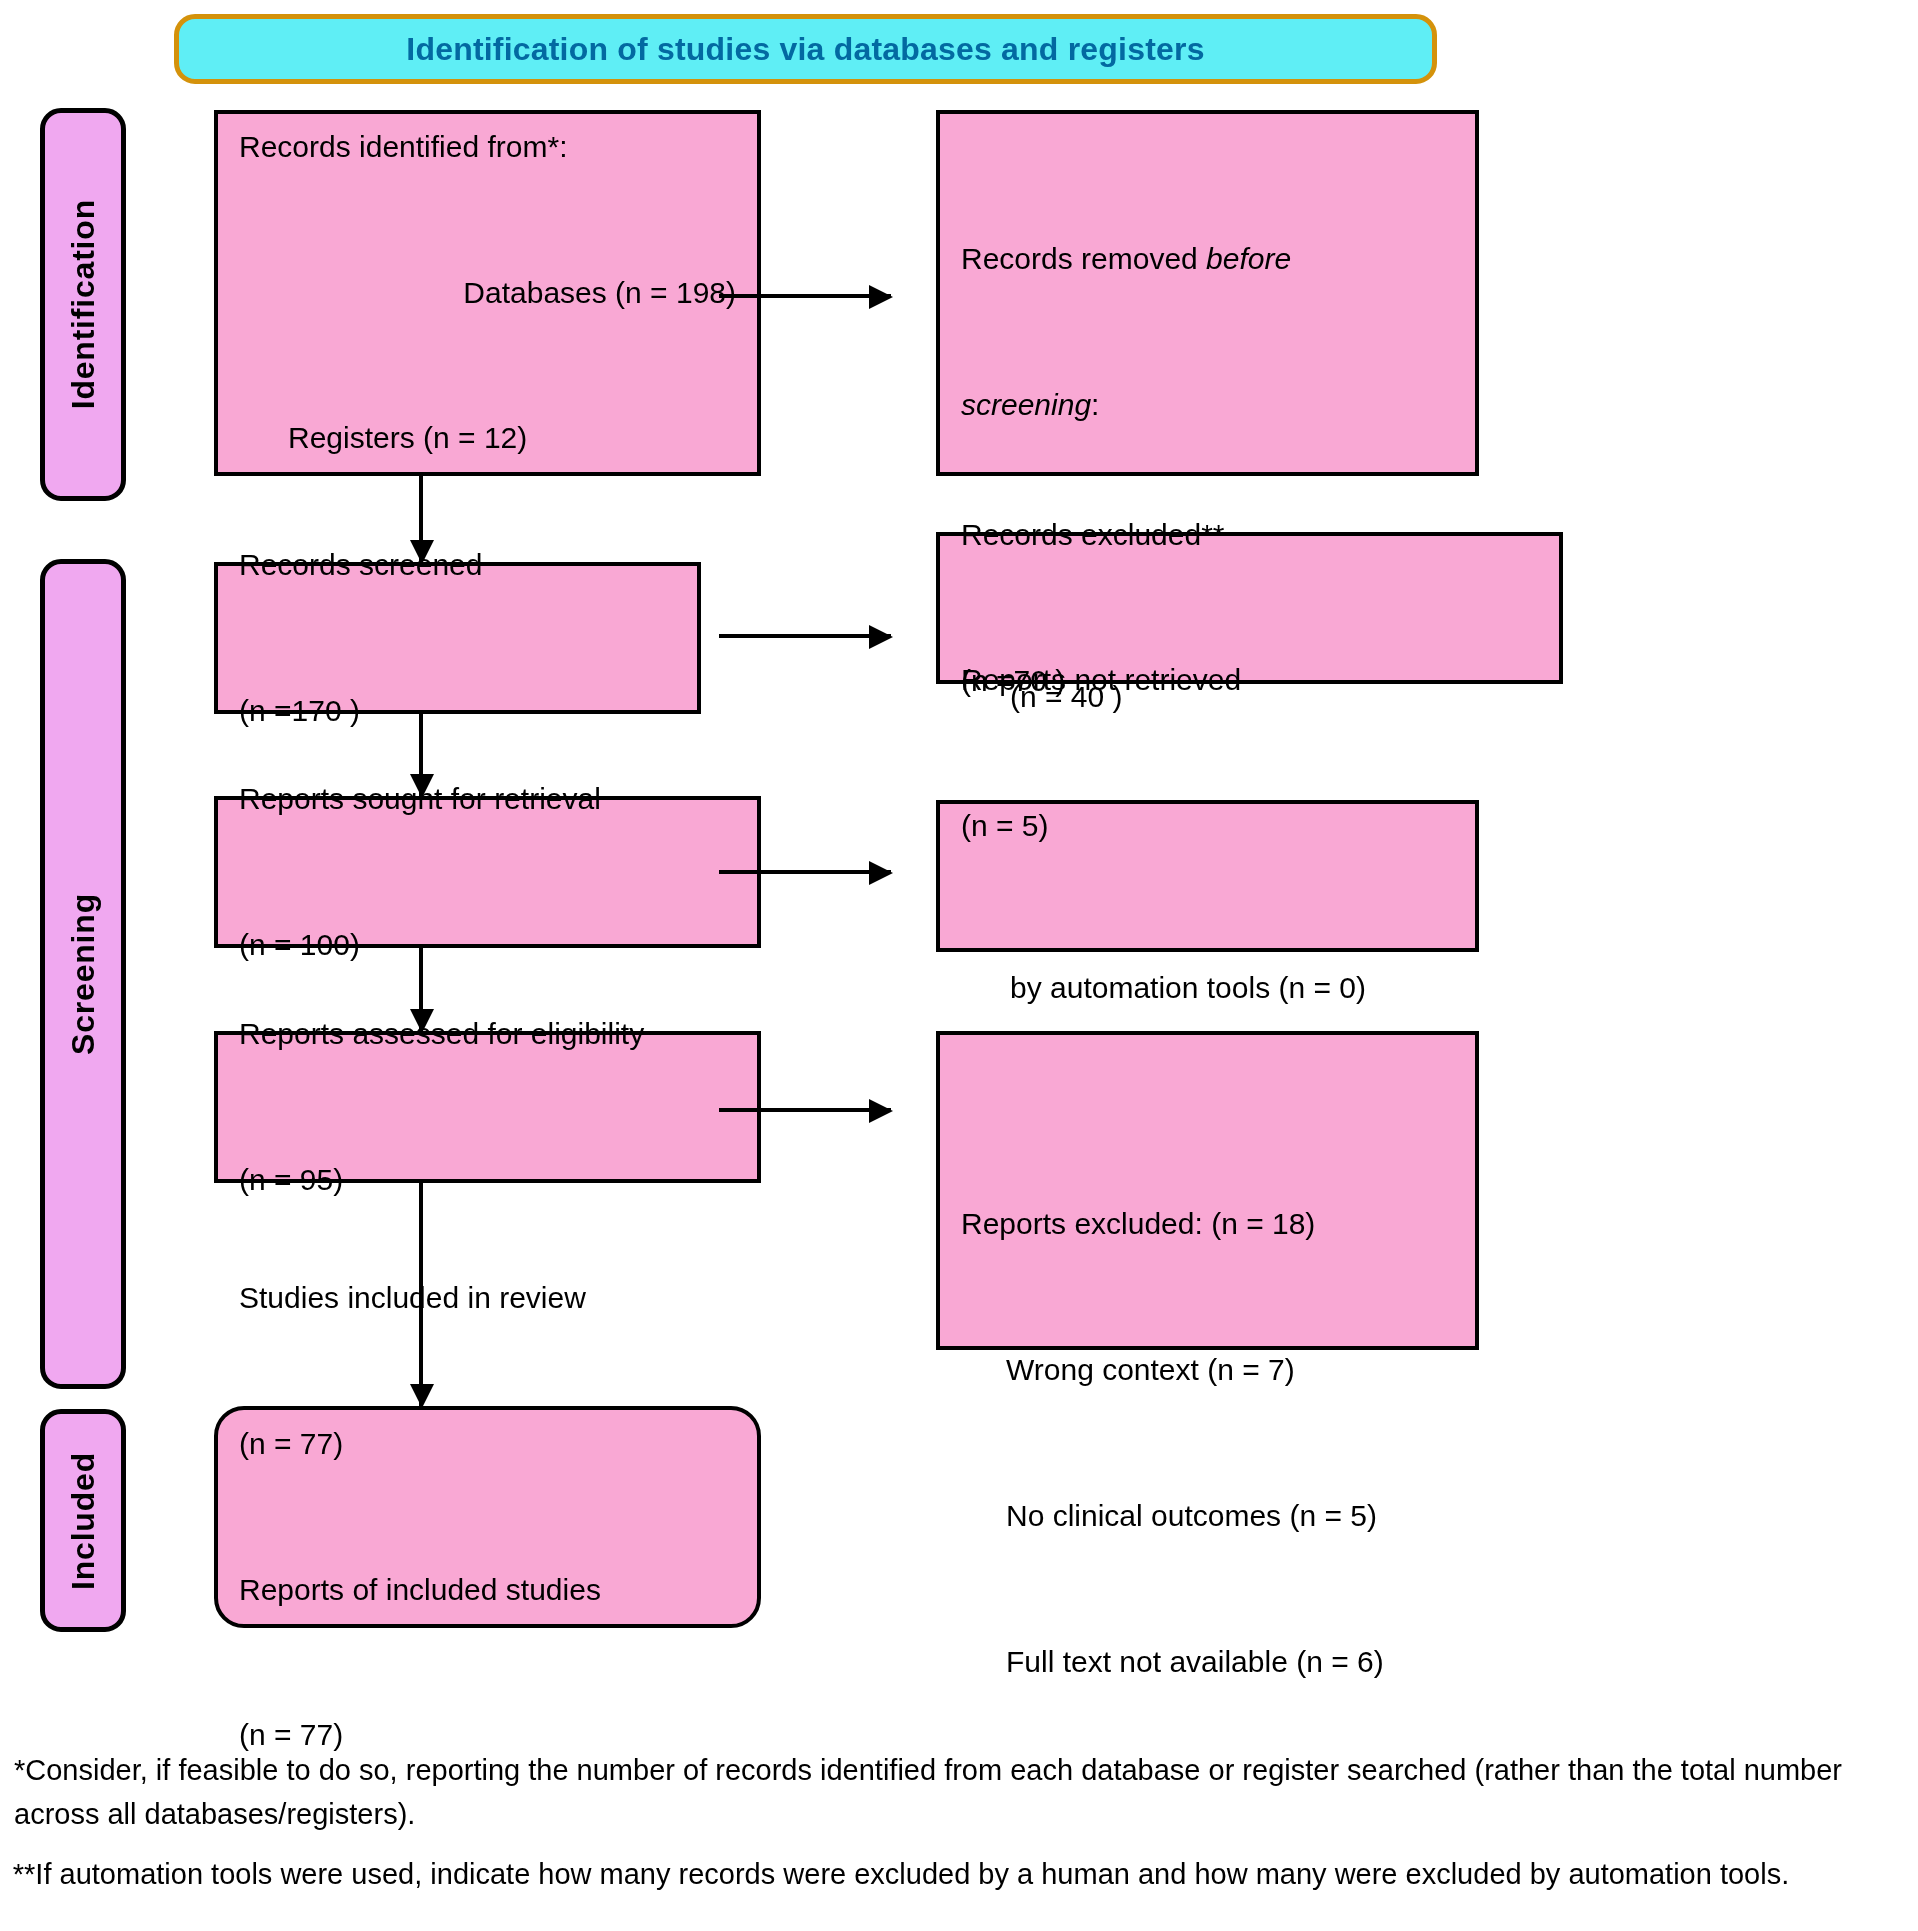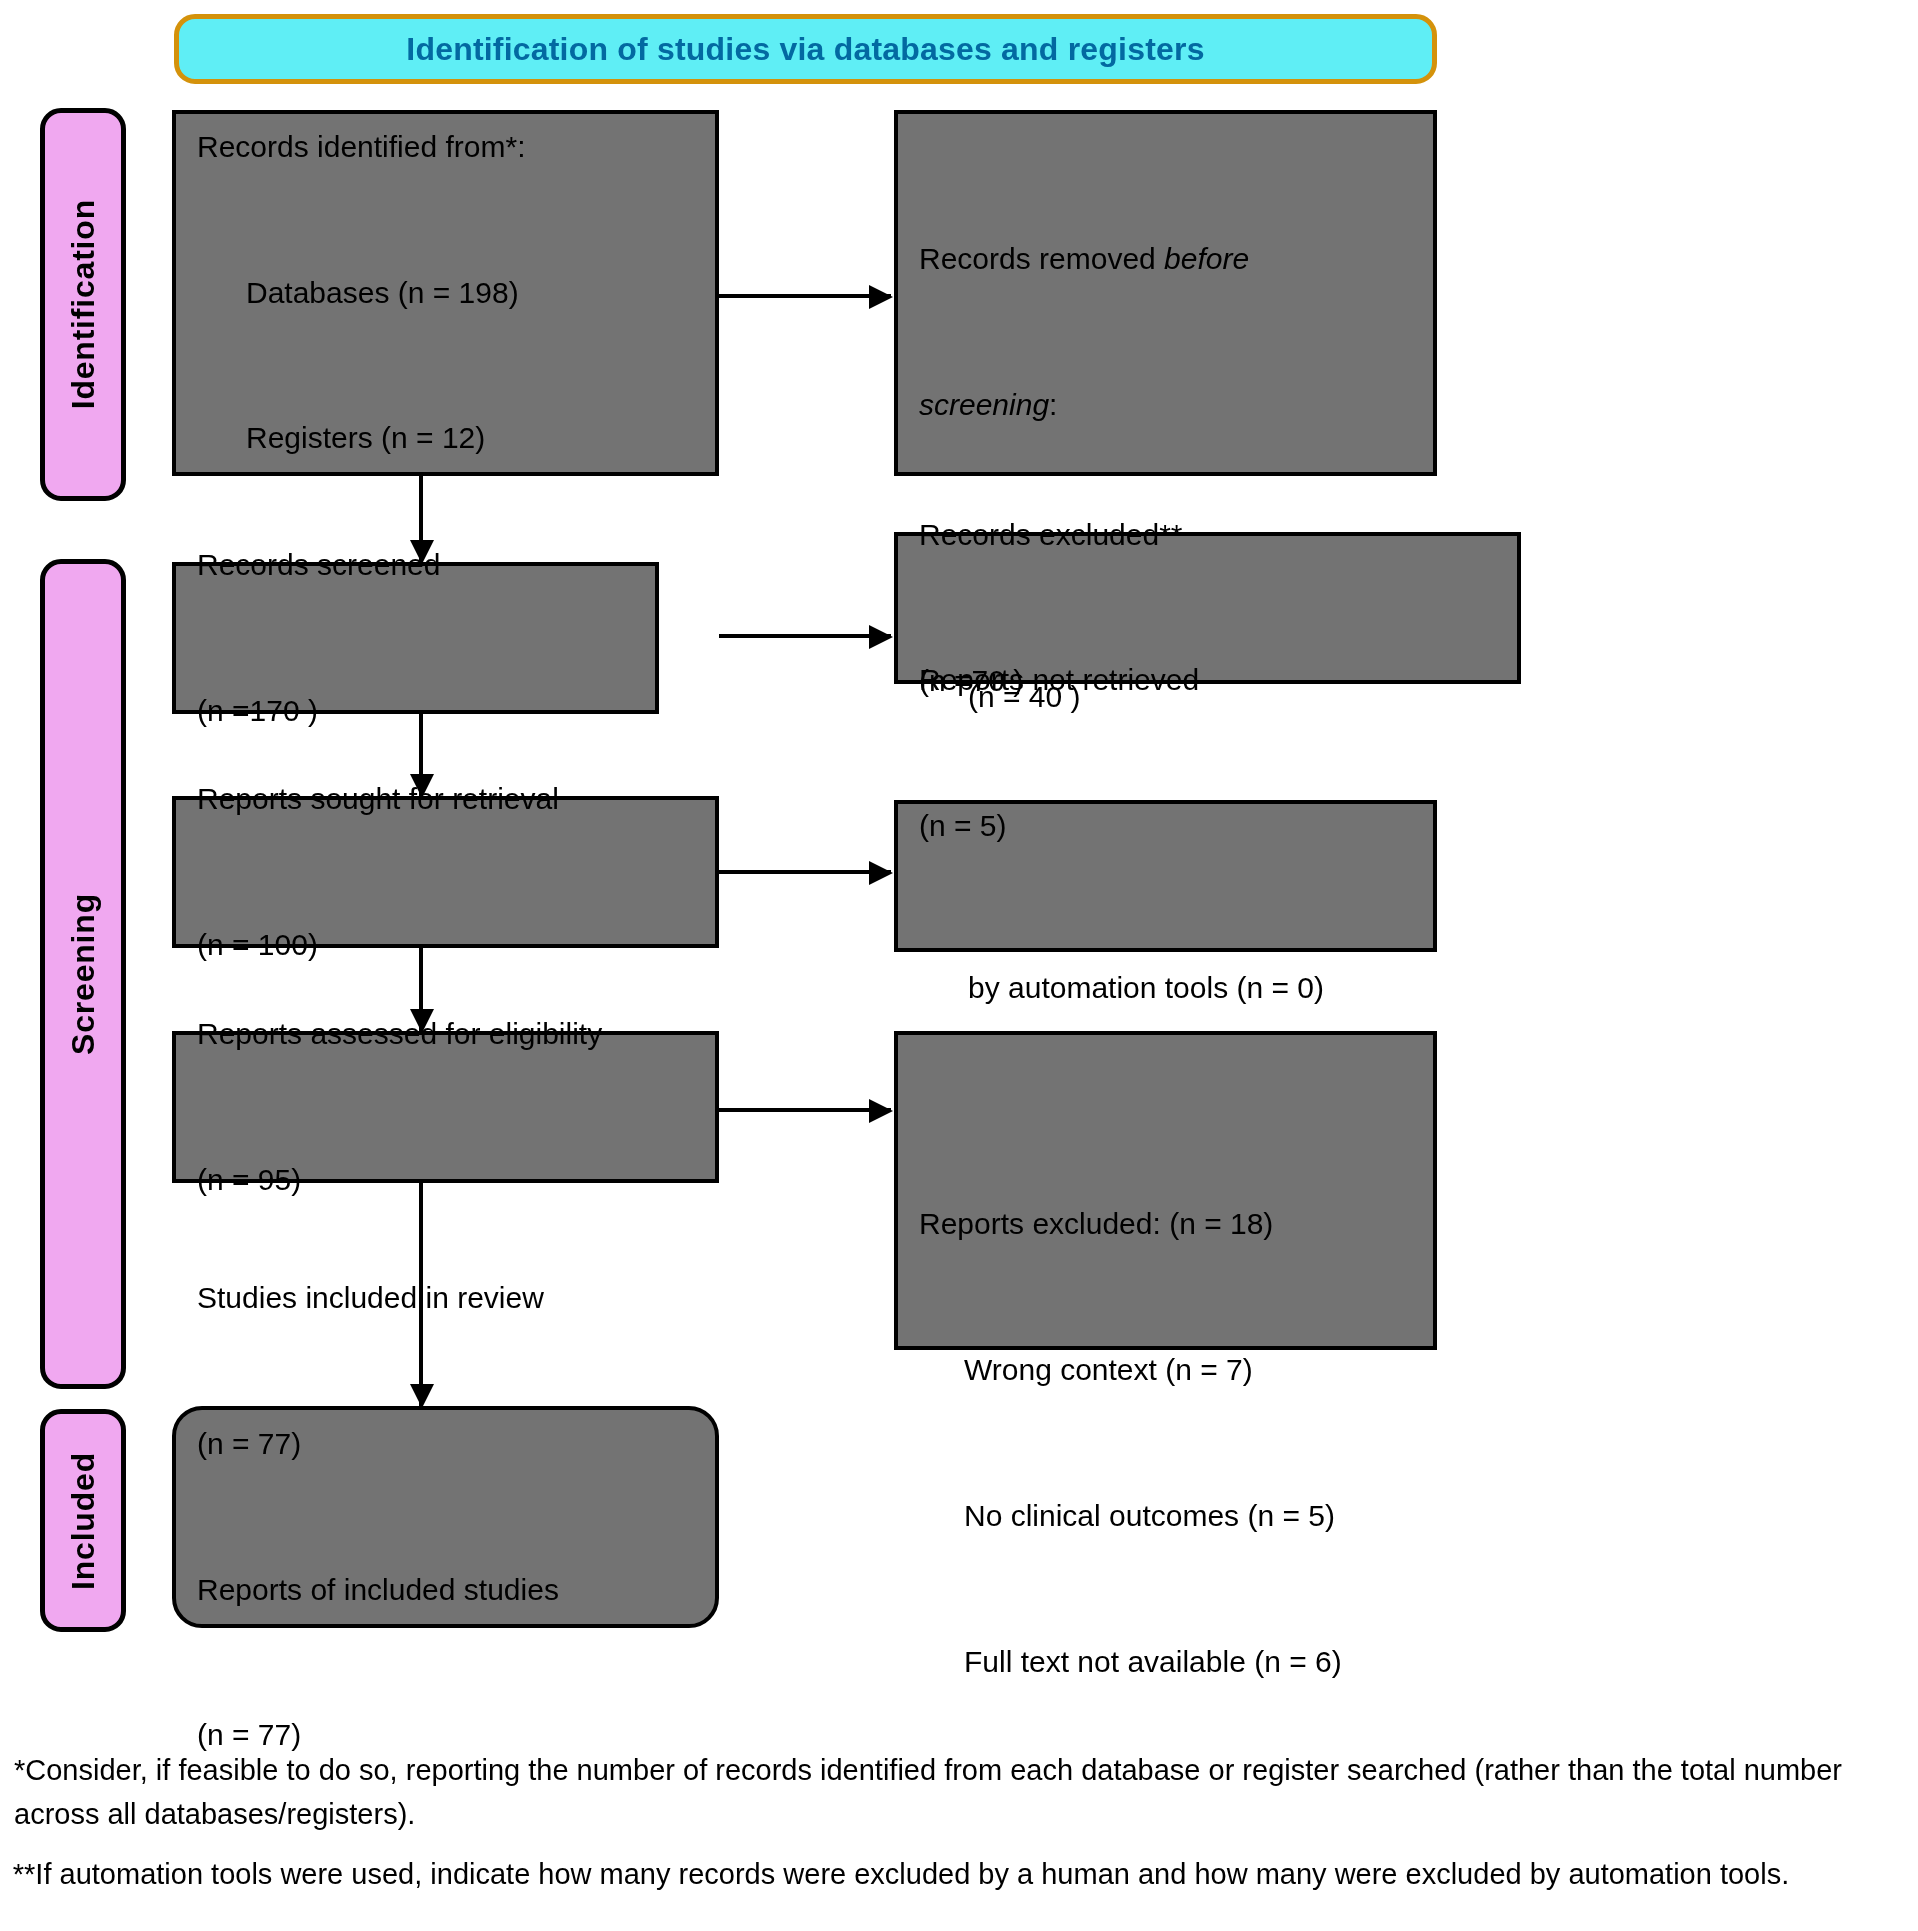--- a/index.html
+++ b/index.html
@@ -54,25 +54,26 @@
     font-size: 32px;
     letter-spacing: 0.8px;
     white-space: nowrap;
     color: #000000;
   }
 
   
   .flow-box {
     position: absolute;
     box-sizing: border-box;
-    background: #737373;
+    background: #f9a8d4;
     border: 4.8px solid #000000;
     display: flex;
     flex-direction: column;
     justify-content: center;
+    margin-left: 42px;
   }
   .flow-box .box-text {
     font-size: 30px;
     line-height: 1.62;
     padding: 0 21px;
     white-space: pre-wrap;
     color: #000000;
   }
   .flow-box.align-top {
     justify-content: flex-start;
@@ -137,21 +138,21 @@
     <span class="stage-text">Screening</span>
   </div>
 
   <div class="stage-label" style="left:40px; top:1409px; width:86px; height:223px;">
     <span class="stage-text">Included</span>
   </div>
 
   <div class="flow-box" style="left:172px; top:110px; width:547px; height:366px;">
     <div class="box-text">
       <div>Records identified from*:</div>
-      <div style="padding-left:49px;">Databases (n = 198)</div>
+      <div style="padding-left:49px;text-align:right;">Databases (n = 198)</div>
       <div style="padding-left:49px;">Registers (n = 12)</div>
     </div>
   </div>
 
   <div class="flow-box align-top" style="left:894px; top:110px; width:543px; height:366px;">
     <div class="box-text">
       <div><span>Records removed </span><span class="ital">before</span></div>
       <div><span class="ital">screening</span><span>:</span></div>
       <div style="padding-left:49px;">Duplicate records removed</div>
       <div style="padding-left:49px;">(n = 40 )</div>

